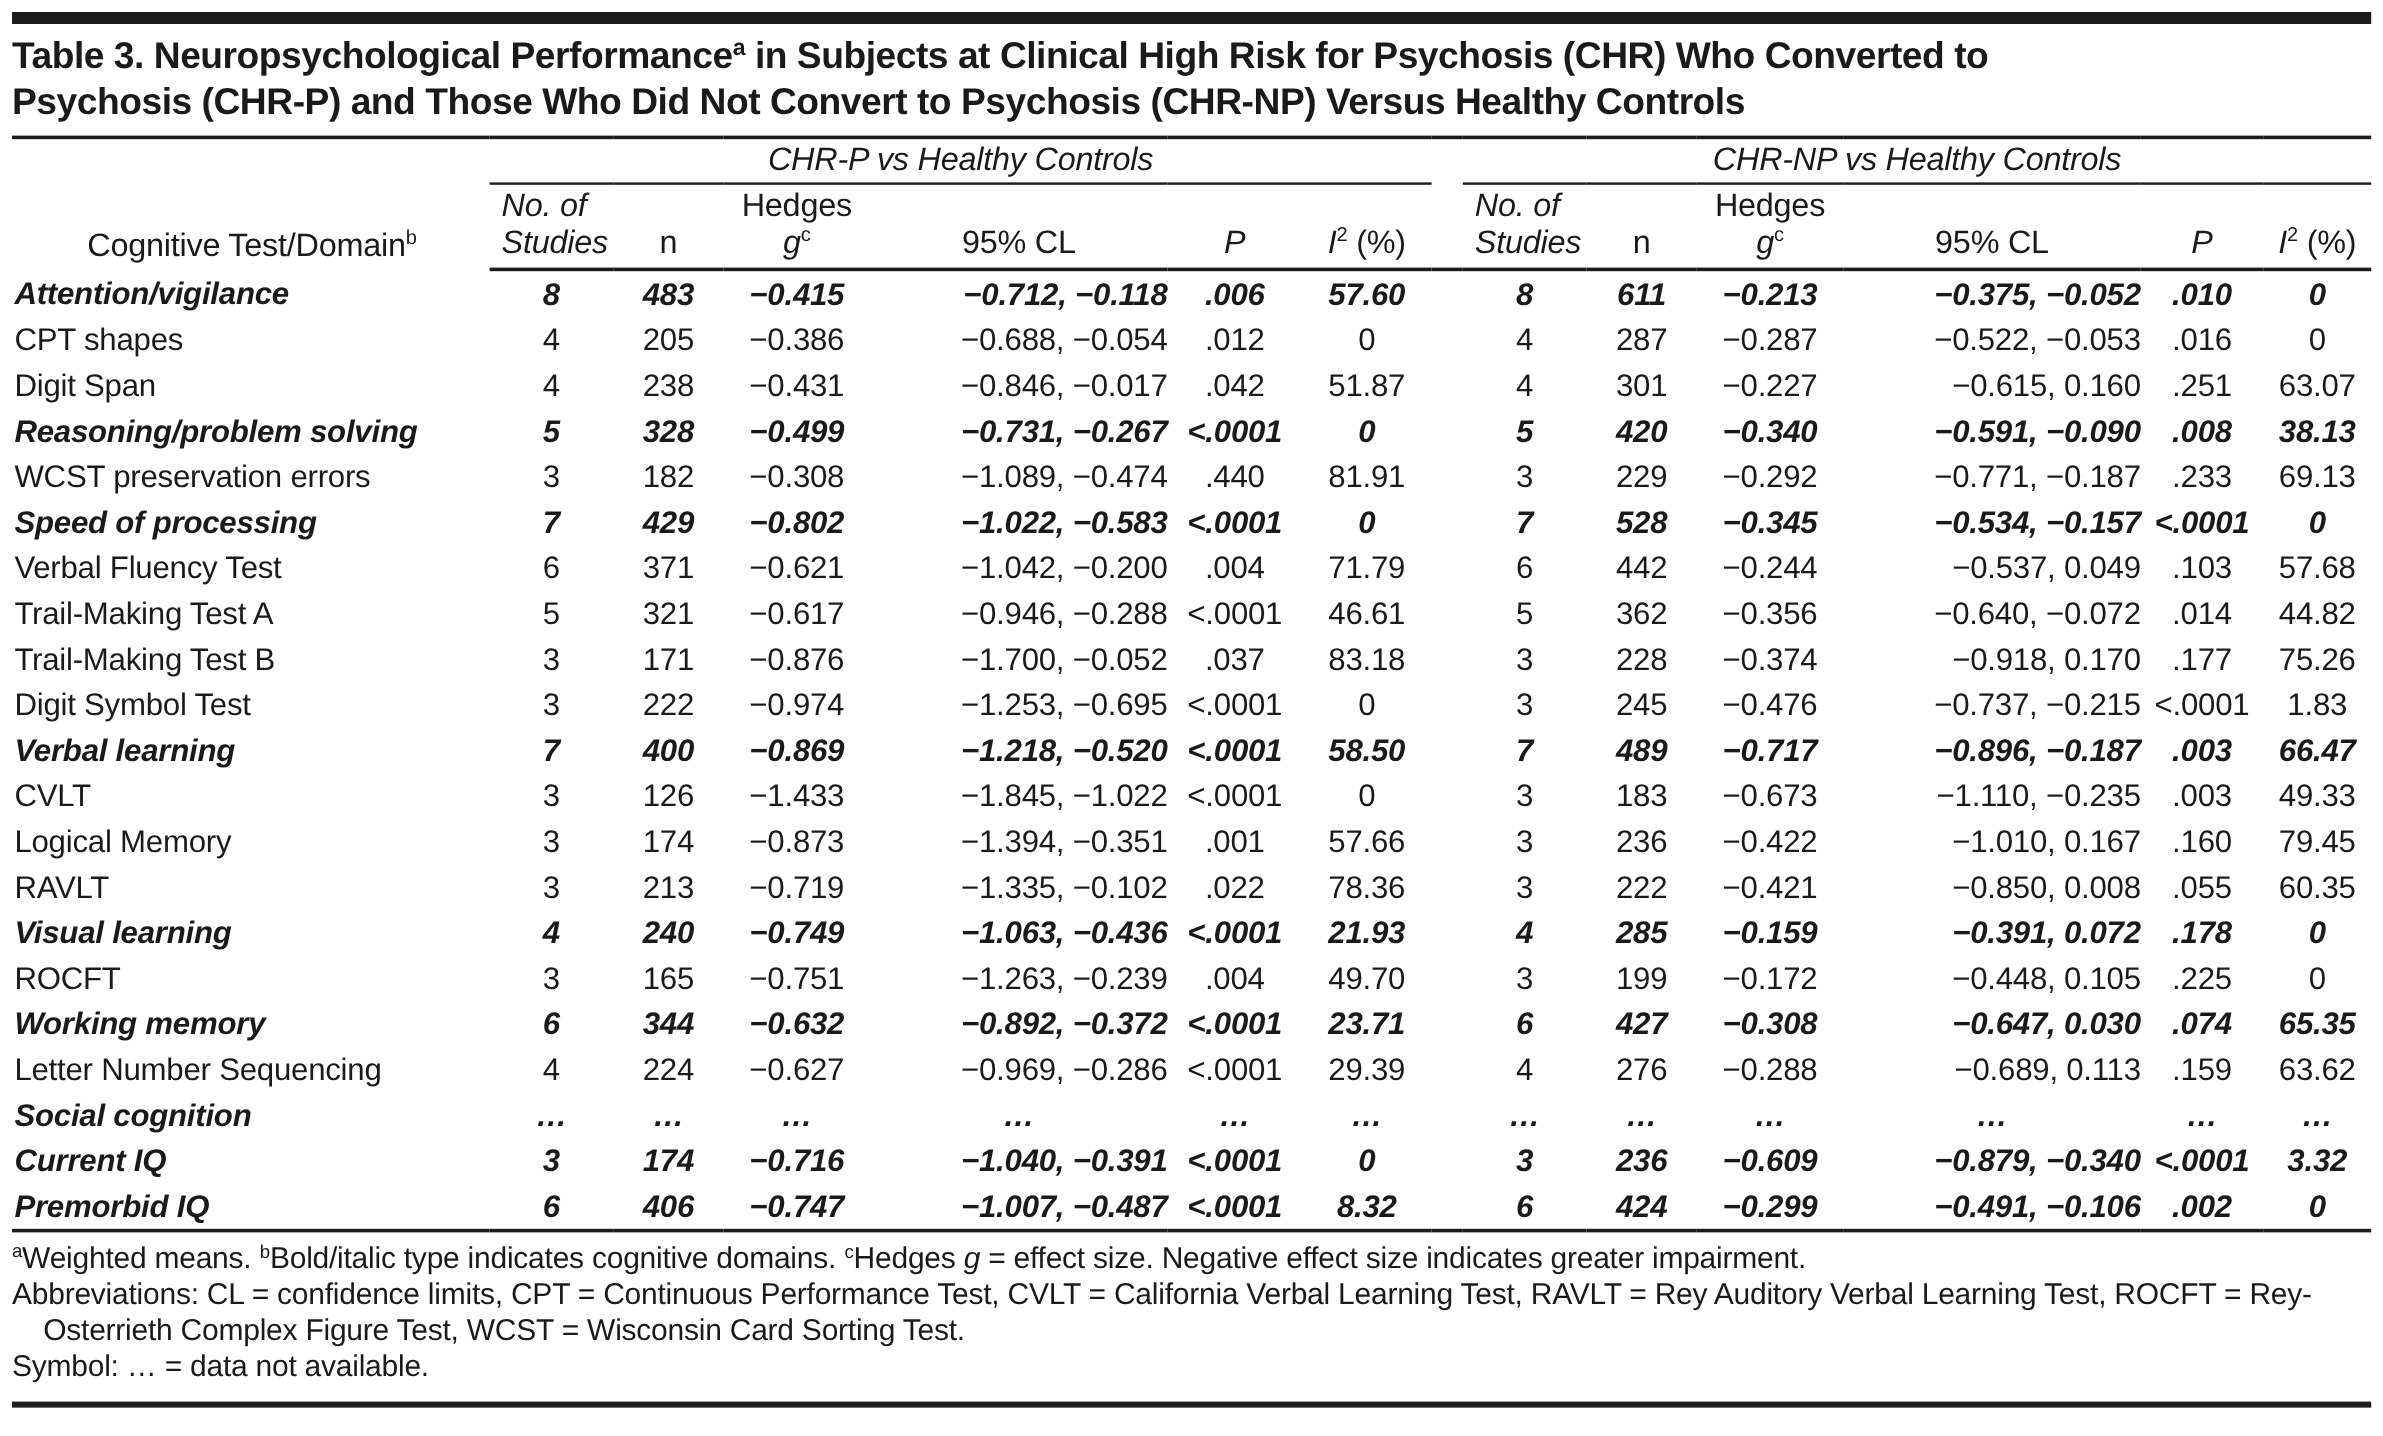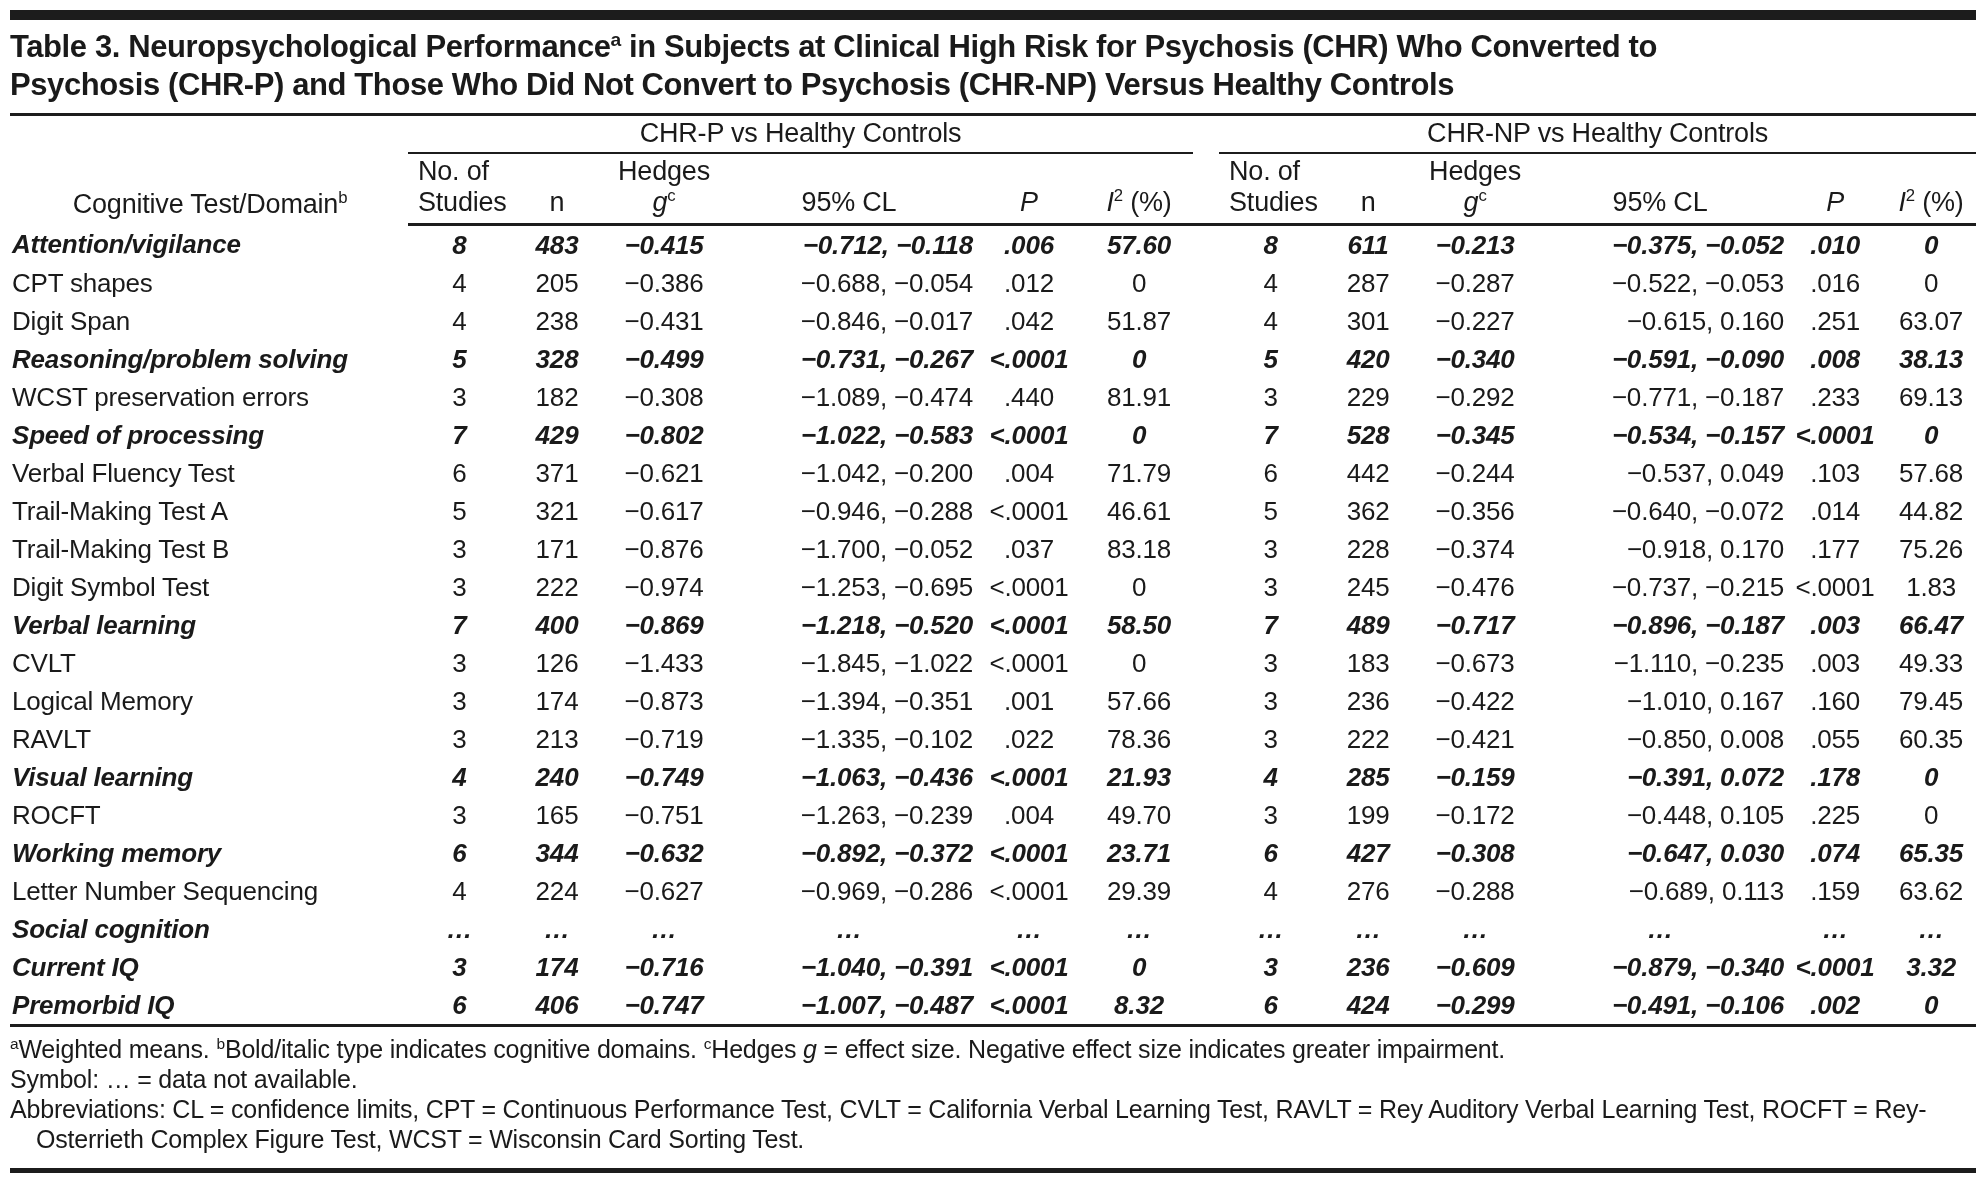--- a/index.html
+++ b/index.html
@@ -20,24 +20,24 @@
   }
   sup { font-size:62%; line-height:0; vertical-align:super; }
 
   table.results {
     width:1966px; table-layout:fixed; border-collapse:collapse;
     border-top:3px solid #1c1c1c; border-bottom:3px solid #1c1c1c;
   }
   th, td { font-weight:normal; letter-spacing:-0.2px; }
 
   thead th { vertical-align:bottom; font-size:27px; line-height:31px; padding:2px 0 5px 0; }
-  th.spanner { text-align:center; border-bottom:2px solid #1c1c1c; padding-bottom:3px; }
+  th.spanner { text-align:center; border-bottom:2px solid #1c1c1c; padding-bottom:3px;font-style:italic; }
   tr.colhead th { border-bottom:3px solid #1c1c1c; }
   th.th-label { text-align:center; padding-left:2px; white-space:nowrap; }
-  th.th-studies { text-align:left; padding-left:10px; white-space:pre-line; }
+  th.th-studies { text-align:left; padding-left:10px; white-space:pre-line;font-style:italic; }
   th.th-n, th.th-g, th.th-cl, th.th-p, th.th-i2 { text-align:center; white-space:nowrap; }
   th.th-p i { font-style:italic; }
 
   tbody td { font-size:26px; line-height:30px; padding:4px 0 4px 0; vertical-align:middle; }
   td.col-label { text-align:left; padding-left:2px; white-space:nowrap; }
   td.col-studies, td.col-n, td.col-g, td.col-p, td.col-i2 { text-align:center; }
   td.col-cl { text-align:right; padding-left:32px; white-space:nowrap; }
   td.col-cl.center { text-align:center; padding-left:0; }
   tr.domain td { font-weight:bold; font-style:italic; }
 
@@ -442,19 +442,19 @@
           <td class="col-g">−0.299</td>
           <td class="col-cl">−0.491, −0.106</td>
           <td class="col-p">.002</td>
           <td class="col-i2">0</td>
         </tr>
       </tbody>
   </table>
 
   <div class="footnotes">
       <div class="footnote"><sup>a</sup><span>Weighted means.</span><sup>b</sup><span>Bold/italic type indicates cognitive domains.</span><sup>c</sup><span>Hedges </span><i>g</i><span> = effect size. Negative effect size indicates greater impairment.</span></div>
+      <div class="footnote hanging"><span>Abbreviations: CL = confidence limits, CPT = Continuous Performance Test, CVLT = California Verbal Learning Test, RAVLT = Rey Auditory Verbal Learning Test, ROCFT = Rey-Osterrieth Complex Figure Test, WCST = Wisconsin Card Sorting Test.</span></div>
       <div class="footnote"><span>Symbol: … = data not available.</span></div>
-      <div class="footnote hanging"><span>Abbreviations: CL = confidence limits, CPT = Continuous Performance Test, CVLT = California Verbal Learning Test, RAVLT = Rey Auditory Verbal Learning Test, ROCFT = Rey-Osterrieth Complex Figure Test, WCST = Wisconsin Card Sorting Test.</span></div>
     </div>
 
   <div class="rule-bottom"></div>
 
 </div>
 
 </body></html>

